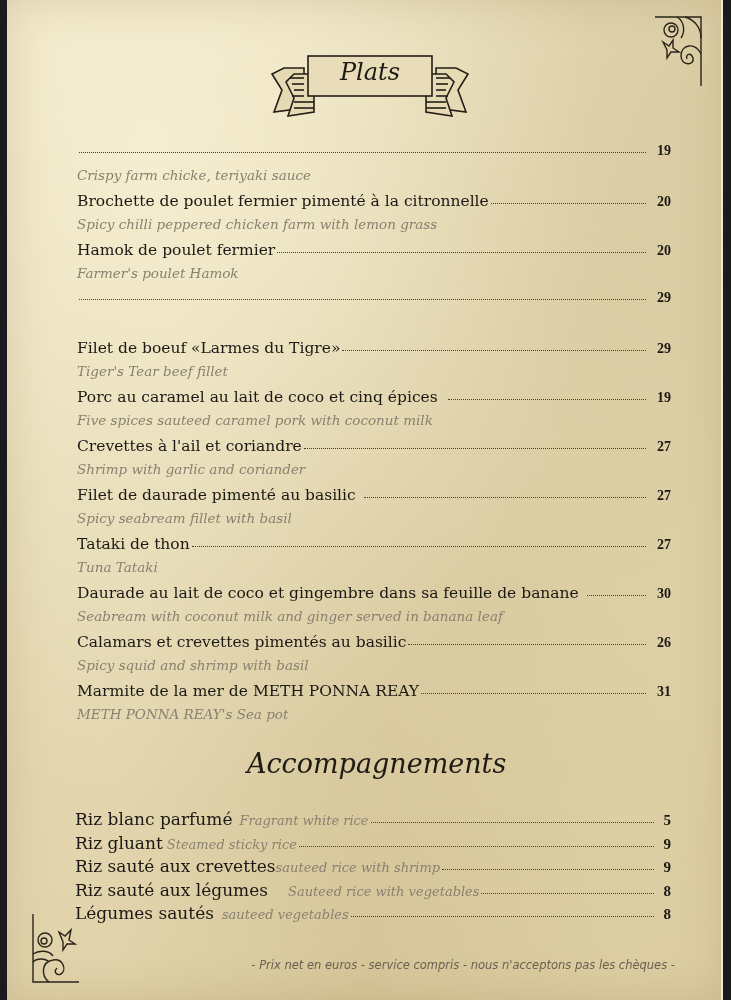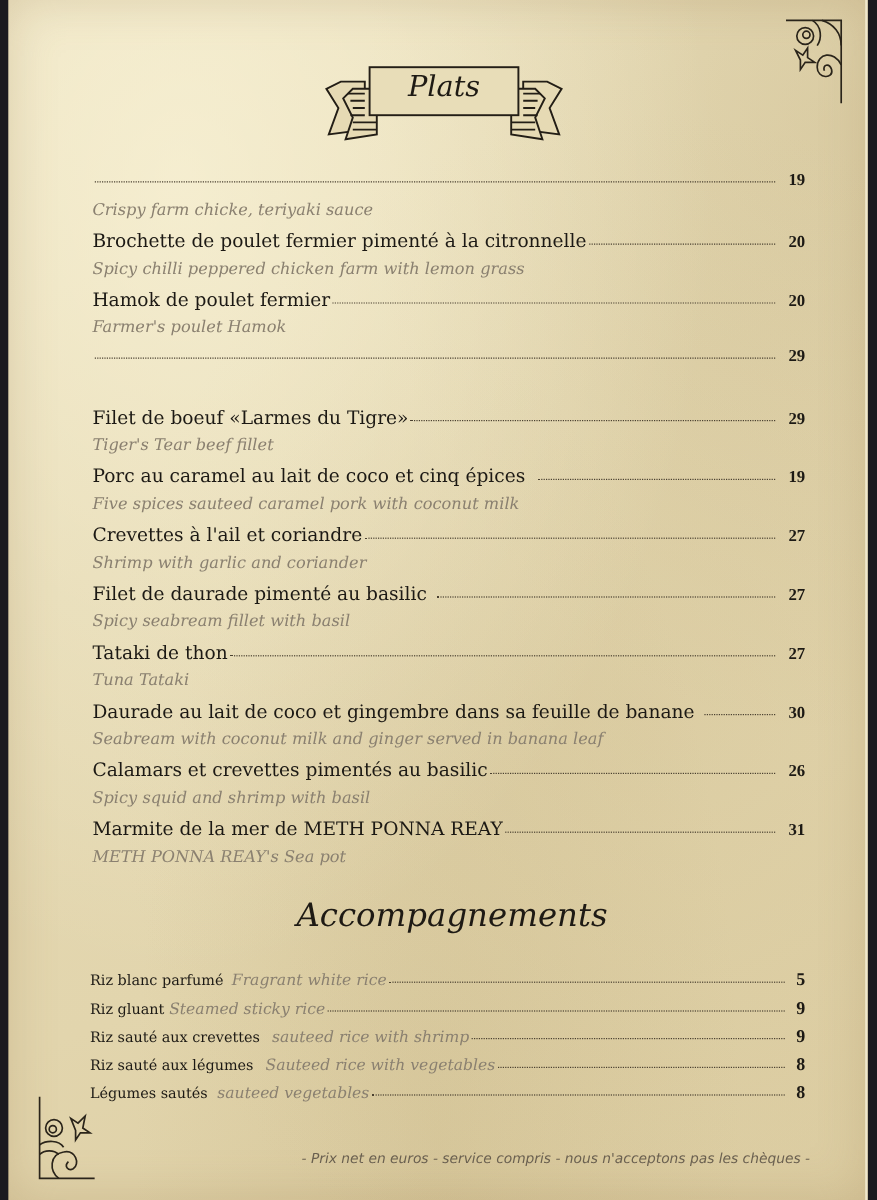--- a/index.html
+++ b/index.html
@@ -62,21 +62,21 @@
   .section2-title {
     position: absolute; left: 240px; top: 748px; width: 250px; text-align: center;
     font-family: "DejaVu Serif", serif; font-style: italic; font-size: 27px;
     color: #1e1a14;
   }
 
   .sides { position: absolute; left: 68px; top: 809px; width: 596px; }
   .side {
     display: flex; align-items: baseline; height: 23.5px; white-space: nowrap;
   }
-  .side-name { font-family: "DejaVu Serif", serif; font-size: 12px; color: #1c1914; flex: 0 0 auto; }
+  .side-name { font-family: "DejaVu Serif", serif; font-size: 17px; color: #1c1914; flex: 0 0 auto; }
   .side-sub {
     font-family: "DejaVu Serif", serif; font-style: italic; font-size: 13px;
     color: #8a8070; margin-left: 7px; flex: 0 0 auto;
   }
   .side .dots { margin-left: 2px; }
   .side .price { font-size: 15px; width: 14px; }
 
   .footer {
     position: absolute; left: 0; top: 958px; width: 668px; text-align: right;
     font-family: "DejaVu Sans", sans-serif; font-style: italic; font-size: 11.5px;
@@ -234,27 +234,27 @@
       <span class="price">5</span>
     </div>
     <div class="side">
       <span class="side-name">Riz gluant</span>
       <span class="side-sub" style="margin-left:4px">Steamed sticky rice</span>
       <span class="dots"></span>
       <span class="price">9</span>
     </div>
     <div class="side">
       <span class="side-name">Riz sauté aux crevettes</span>
-      <span class="side-sub" style="margin-left:10px">sauteed rice with shrimp</span>
+      <span class="side-sub" style="margin-left:0">sauteed rice with shrimp</span>
       <span class="dots"></span>
       <span class="price">9</span>
     </div>
     <div class="side">
       <span class="side-name">Riz sauté aux légumes</span>
-      <span class="side-sub" style="margin-left:10px">Sauteed rice with vegetables</span>
+      <span class="side-sub" style="margin-left:20px">Sauteed rice with vegetables</span>
       <span class="dots"></span>
       <span class="price">8</span>
     </div>
     <div class="side">
       <span class="side-name">Légumes sautés</span>
       <span class="side-sub" style="margin-left:8px">sauteed vegetables</span>
       <span class="dots"></span>
       <span class="price">8</span>
     </div>
   </div>

